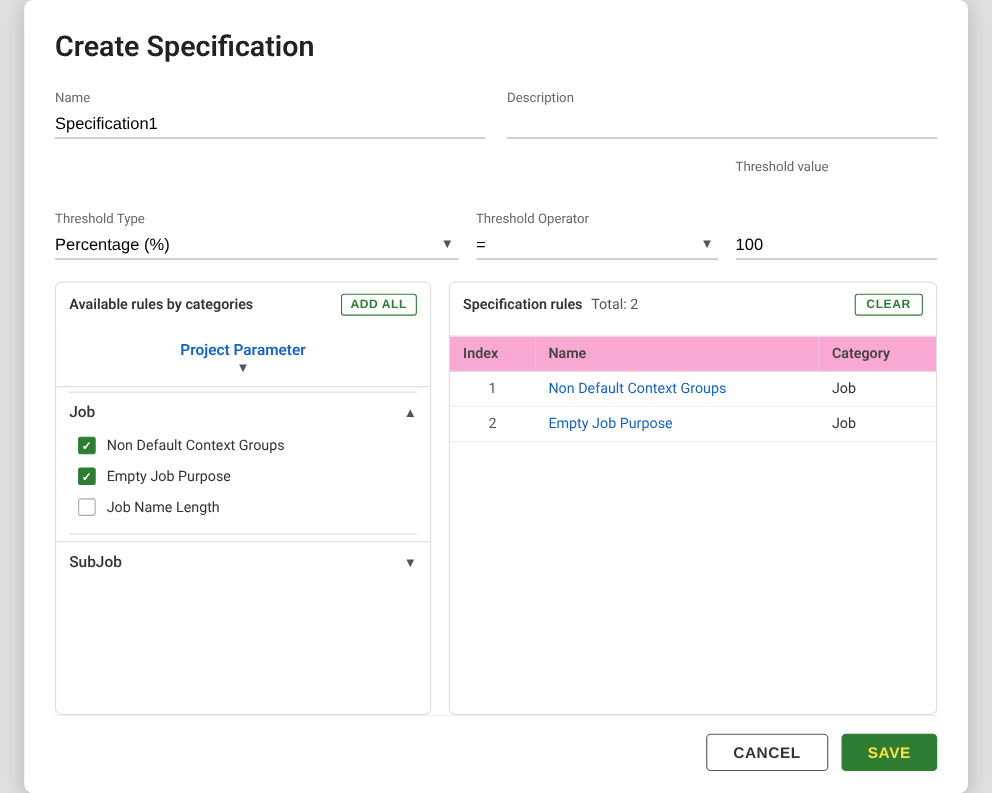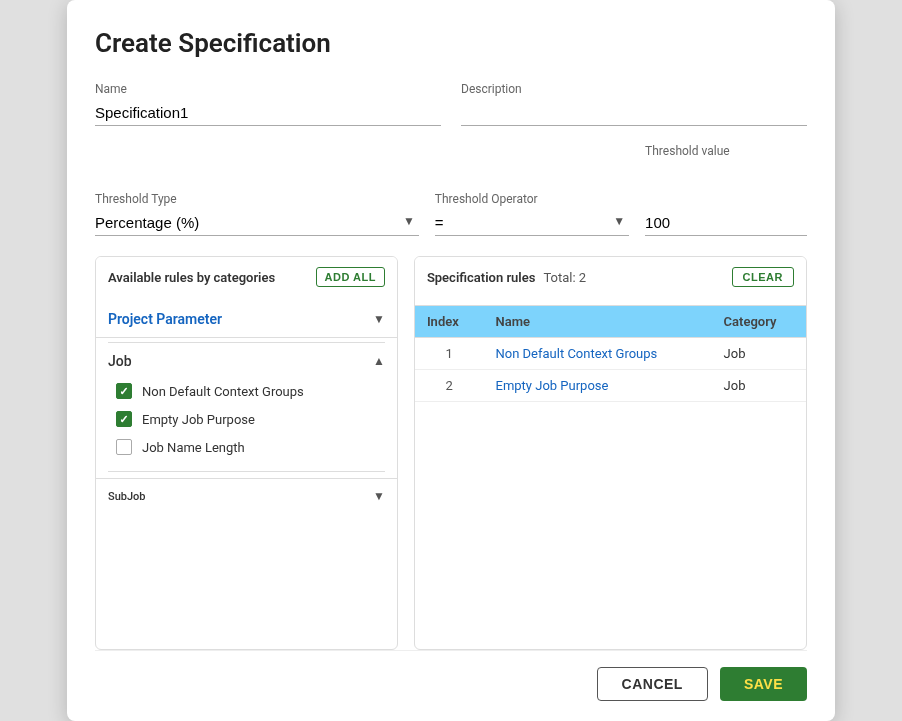--- a/index.html
+++ b/index.html
@@ -11,21 +11,21 @@
       justify-content: center;
       min-height: 100vh;
       width: 902px;
       height: 721px;
       overflow: hidden;
     }
     .dialog {
       background: #fff;
       border-radius: 8px;
       box-shadow: 0 4px 20px rgba(0,0,0,0.2);
-      width: 768px;
+      width: 858px;
       height: 721px;
       display: flex;
       flex-direction: column;
       padding: 28px 28px 20px 28px;
     }
     .dialog-title {
       font-size: 26px;
       font-weight: 600;
       color: #222;
       margin-bottom: 24px;
@@ -154,20 +154,21 @@
       overflow-y: auto;
       padding: 8px 0;
     }
     .category-selector {
       display: flex;
       align-items: center;
       justify-content: space-between;
       padding: 6px 12px 10px 12px;
       border-bottom: 1px solid #ddd;
       margin-bottom: 4px;
+      flex-direction: column;
     }
     .category-selector-label {
       font-size: 14px;
       font-weight: 600;
       color: #1565c0;
     }
     .category-arrow {
       color: #555;
       font-size: 12px;
       cursor: pointer;
@@ -229,32 +230,32 @@
       border-top: 1px solid #ddd;
       margin-top: 6px;
     }
     .subjob-header {
       display: flex;
       align-items: center;
       justify-content: space-between;
       padding: 10px 12px;
     }
     .subjob-label {
-      font-size: 11px;
+      font-size: 14px;
       color: #333;
       font-weight: 500;
     }
     
     .spec-table {
       width: 100%;
       border-collapse: collapse;
       font-size: 13px;
     }
     .spec-table th {
-      background: #7dd3fc;
+      background: #f9a8d4;
       color: #444;
       font-weight: 600;
       padding: 8px 12px;
       text-align: left;
       border-bottom: 1px solid #ddd;
       border-top: 1px solid #ddd;
     }
     .spec-table td {
       padding: 8px 12px;
       border-bottom: 1px solid #eee;

